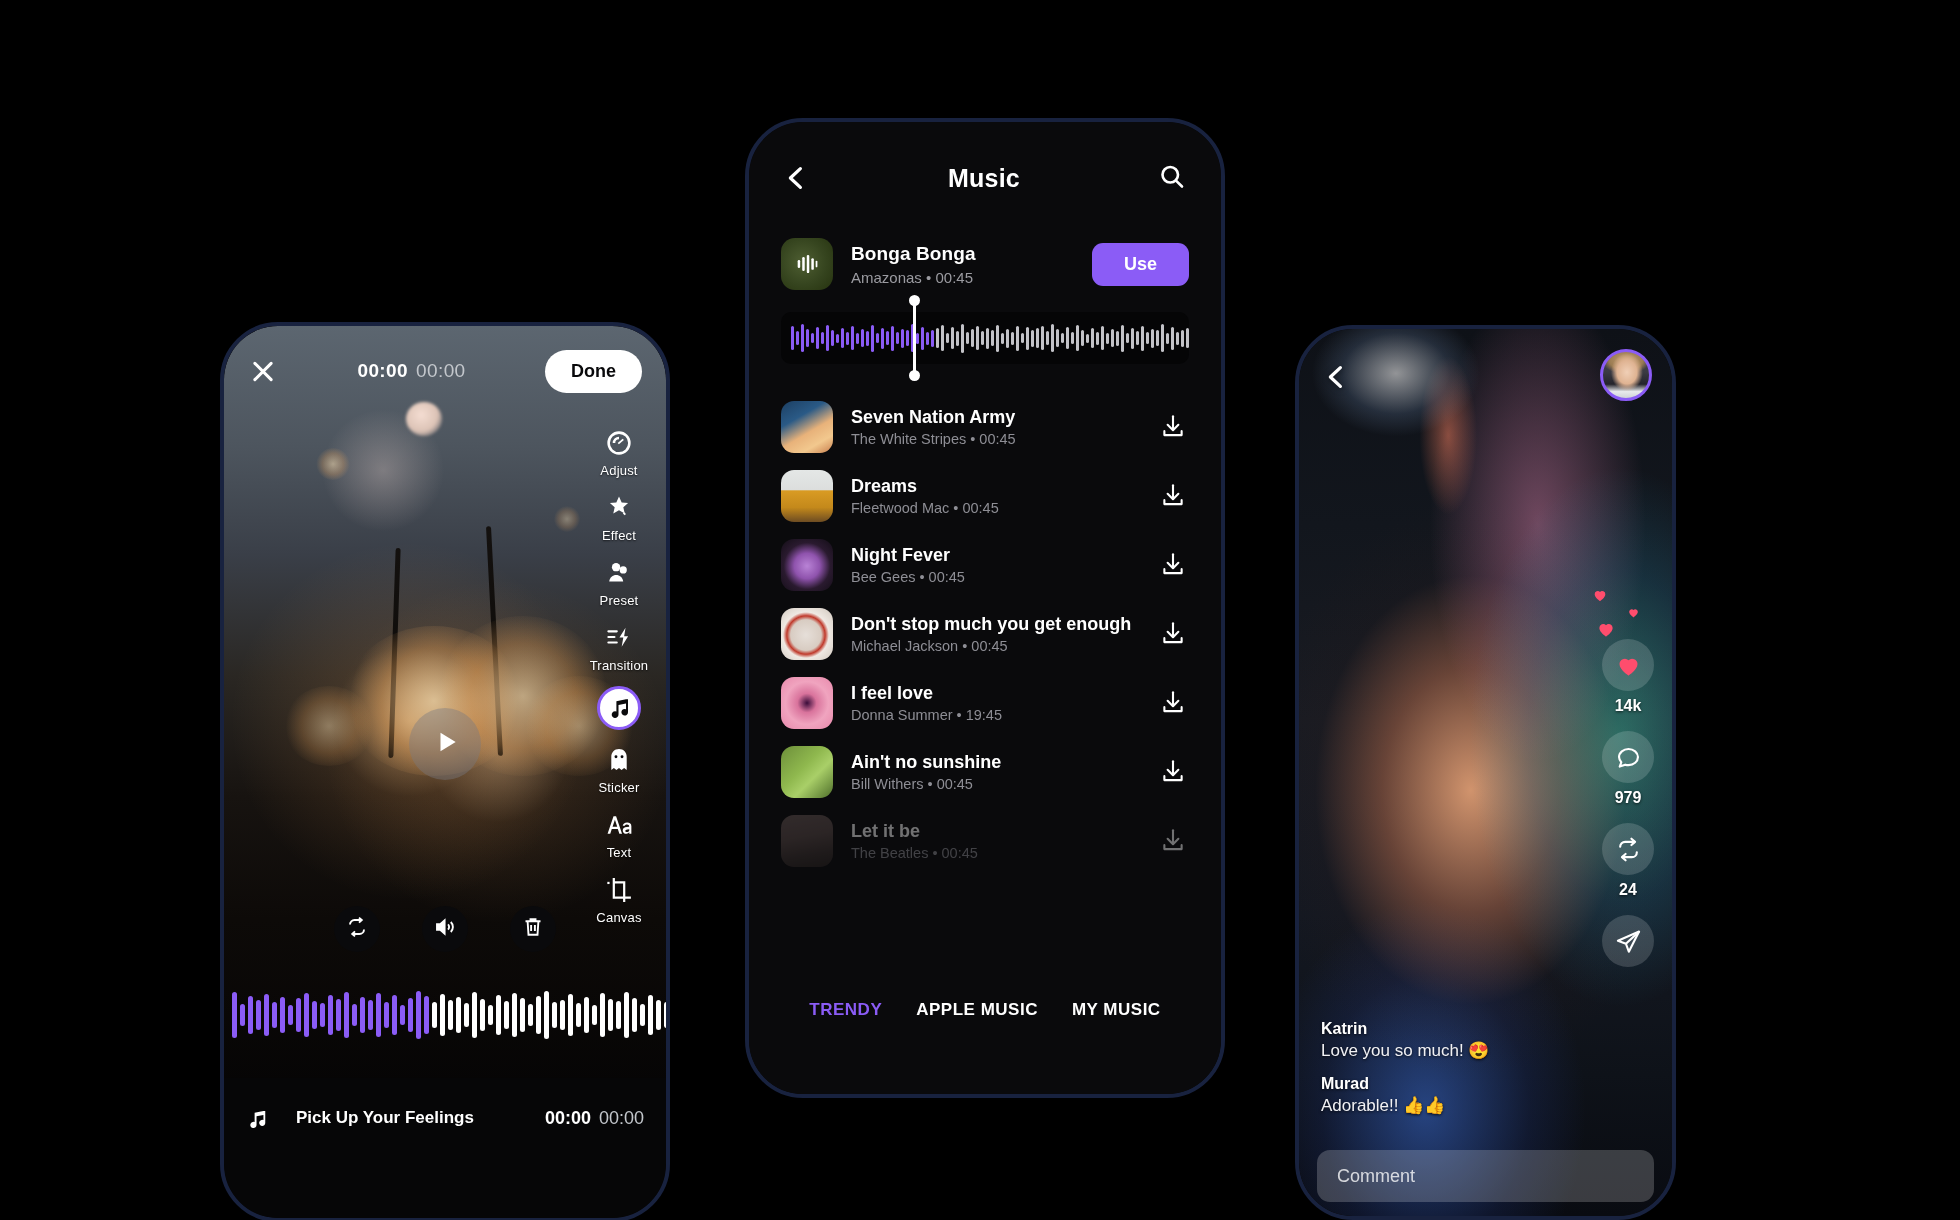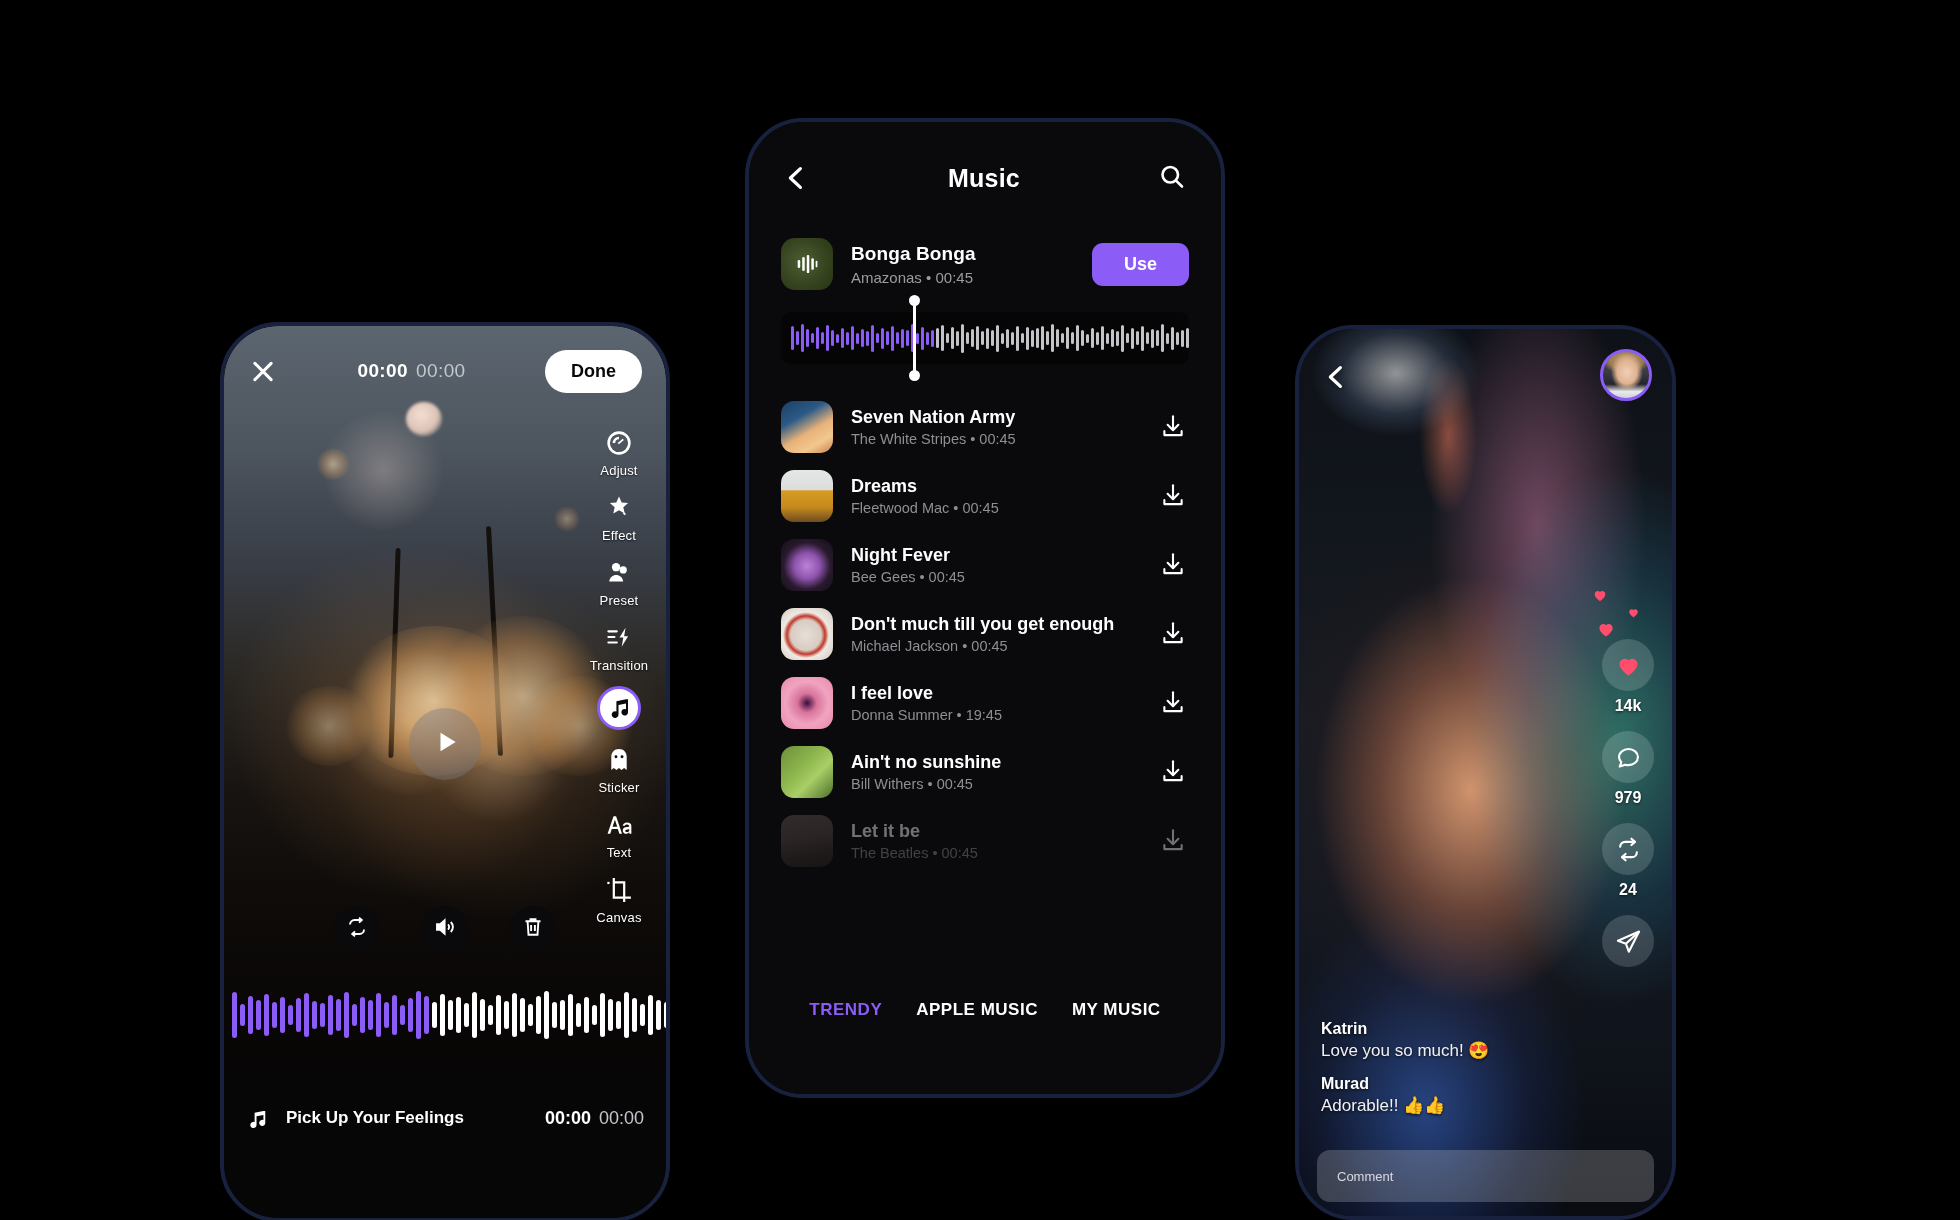--- a/index.html
+++ b/index.html
@@ -103,21 +103,21 @@
 
   .wave-strip {
     position: absolute; left: 0; right: 0; top: 650px; height: 78px;
     display: flex; align-items: center; gap: 3px; padding: 0 8px; overflow: hidden;
   }
   .wave-strip i { display: block; width: 5px; border-radius: 3px; flex: 0 0 auto; }
 
   .now-playing {
     position: absolute; left: 0; right: 0; bottom: 0; height: 140px;
     background: #060607; display: flex; align-items: flex-start;
-    padding: 30px 22px 0 22px; gap: 18px;
+    padding: 30px 22px 0 22px; gap: 28px;
   }
   .np-icon svg { width: 22px; height: 22px; fill: #fff; }
   .np-title { color: #fff; font-size: 17px; font-weight: 600; flex: 1; }
   .np-times { font-size: 18px; white-space: nowrap; }
 
   
   #phone-music { left: 745px; top: 118px; width: 480px; height: 980px; background: #0a0a0c; }
   #phone-music .screen { background: #0a0a0c; }
   .music-header {
     height: 112px; display: flex; align-items: center; padding: 0 32px; gap: 12px;
@@ -225,21 +225,21 @@
   .cmt { margin-bottom: 14px; }
   .cmt-user { color: #fff; font-size: 16px; font-weight: 700; text-shadow: 0 1px 3px rgba(0,0,0,.75); }
   .cmt-text { color: #f1f1f4; font-size: 17px; margin-top: 2px; text-shadow: 0 1px 3px rgba(0,0,0,.75); }
   .comment-bar {
     position: absolute; left: 18px; right: 18px; bottom: 14px; height: 52px;
     border-radius: 13px; background: rgba(255,255,255,0.20);
     display: flex; align-items: center; padding: 0 20px;
   }
   .comment-bar input {
     flex: 1; background: transparent; border: none; outline: none;
-    color: #fff; font-size: 13px; font-family: "Liberation Sans", sans-serif;
+    color: #fff; font-size: 18px; font-family: "Liberation Sans", sans-serif;
   }
   .comment-bar input::placeholder { color: rgba(255,255,255,0.78); }
 </style>
 </head>
 <body>
 
 <div class="stage">
 
   <div class="phone" id="phone-editor">
     <div class="screen">
@@ -605,21 +605,21 @@
             </span>
             <span class="dl-ico"><svg viewBox="0 0 24 24">
                 <line x1="12" y1="3.6" x2="12" y2="15.2"></line>
                 <polyline points="7.4,11 12,15.6 16.6,11"></polyline>
                 <polyline points="4.6,16.4 4.6,19.8 19.4,19.8 19.4,16.4"></polyline>
               </svg></span>
           </div>
           <div class="song-row">
             <span class="art a4"></span>
             <span style="flex:1;min-width:0">
-              <span class="s-name" style="display:block">Don't much till you get enough</span>
+              <span class="s-name" style="display:block">Don't stop much you get enough</span>
               <span class="s-sub" style="display:block">Michael Jackson • 00:45</span>
             </span>
             <span class="dl-ico"><svg viewBox="0 0 24 24">
                 <line x1="12" y1="3.6" x2="12" y2="15.2"></line>
                 <polyline points="7.4,11 12,15.6 16.6,11"></polyline>
                 <polyline points="4.6,16.4 4.6,19.8 19.4,19.8 19.4,16.4"></polyline>
               </svg></span>
           </div>
           <div class="song-row">
             <span class="art a5"></span>

